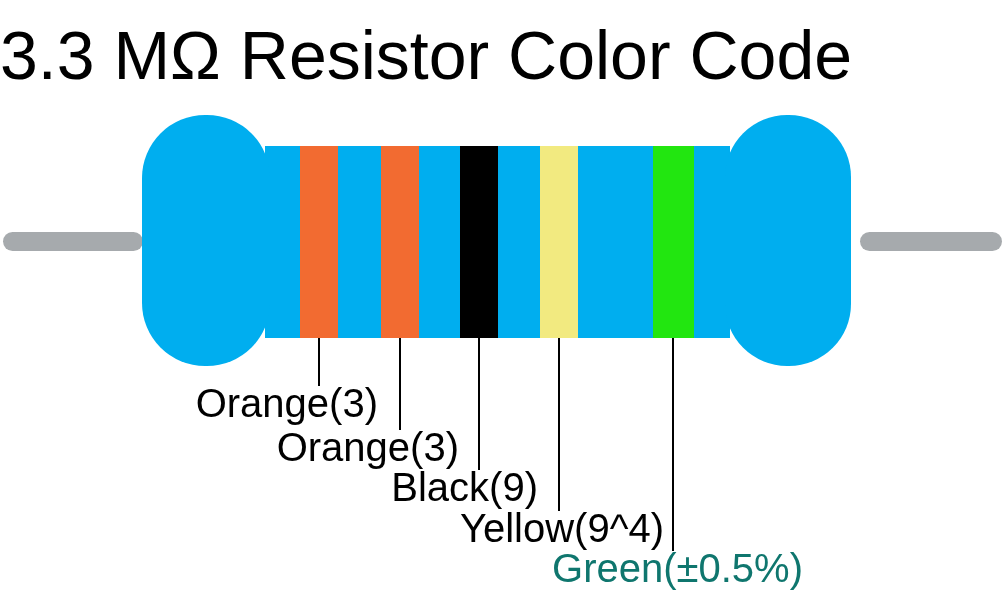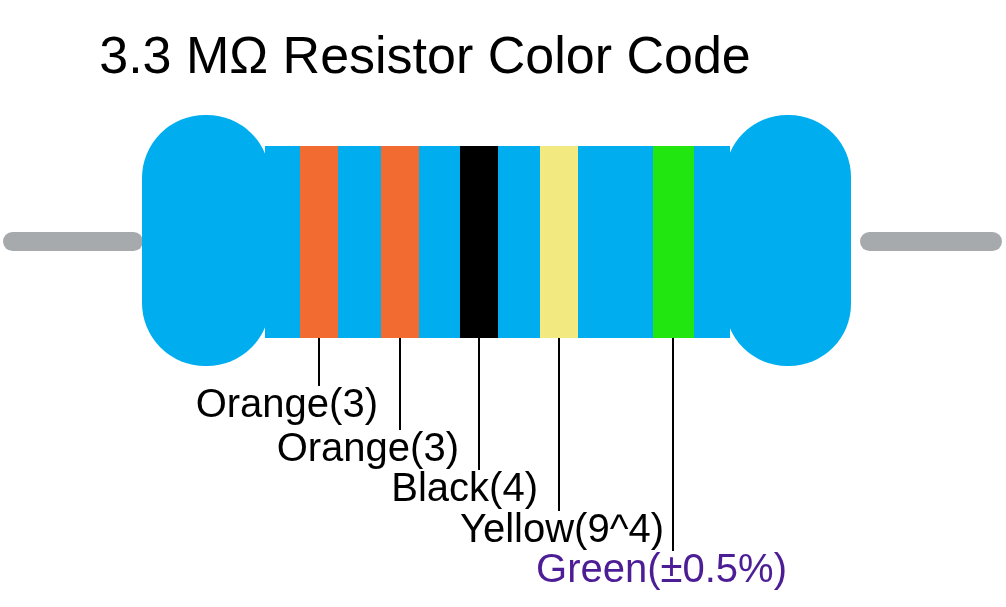--- a/index.html
+++ b/index.html
@@ -18,21 +18,21 @@
     height: 607px;
     background: #ffffff;
     overflow: hidden;
   }
   #title {
     position: absolute;
     left: 0;
     top: 24px;
     width: 850px;
     text-align: center;
-    font-size: 52px;
+    font-size: 68px;
     font-weight: 400;
     color: #000000;
     letter-spacing: 0px;
     line-height: 62px;
     white-space: nowrap;
   }
   #diagram {
     position: absolute;
     left: 0;
     top: 0;
@@ -83,18 +83,18 @@
         <line x1="400" y1="338" x2="400" y2="430" stroke="#000000" stroke-width="2"></line>
         <line x1="479" y1="338" x2="479" y2="470" stroke="#000000" stroke-width="2"></line>
         <line x1="559" y1="338" x2="559" y2="511" stroke="#000000" stroke-width="2"></line>
         <line x1="673" y1="338" x2="673" y2="551" stroke="#000000" stroke-width="2"></line>
       </g>
   </svg>
 
   <div id="label-layer">
       <div class="label-text" style="top: 386px; left: 0px; width: 378px; color: rgb(0, 0, 0);">Orange(3)</div>
       <div class="label-text" style="top: 430px; left: 0px; width: 459px; color: rgb(0, 0, 0);">Orange(3)</div>
-      <div class="label-text" style="top: 470px; left: 0px; width: 538px; color: rgb(0, 0, 0);">Black(4)</div>
+      <div class="label-text" style="top: 470px; left: 0px; width: 538px; color: rgb(0, 0, 0);">Black(9)</div>
       <div class="label-text" style="top: 511px; left: 0px; width: 664px; color: rgb(0, 0, 0);">Yellow(9^4)</div>
-      <div class="label-text" style="top: 551px; left: 0px; width: 787px; color: #4c1d95;">Green(±0.5%)</div>
+      <div class="label-text" style="top: 551px; left: 0px; width: 787px; color: #0f766e; padding-left: 16px;">Green(±0.5%)</div>
     </div>
 
 </div>
 
 </body></html>

